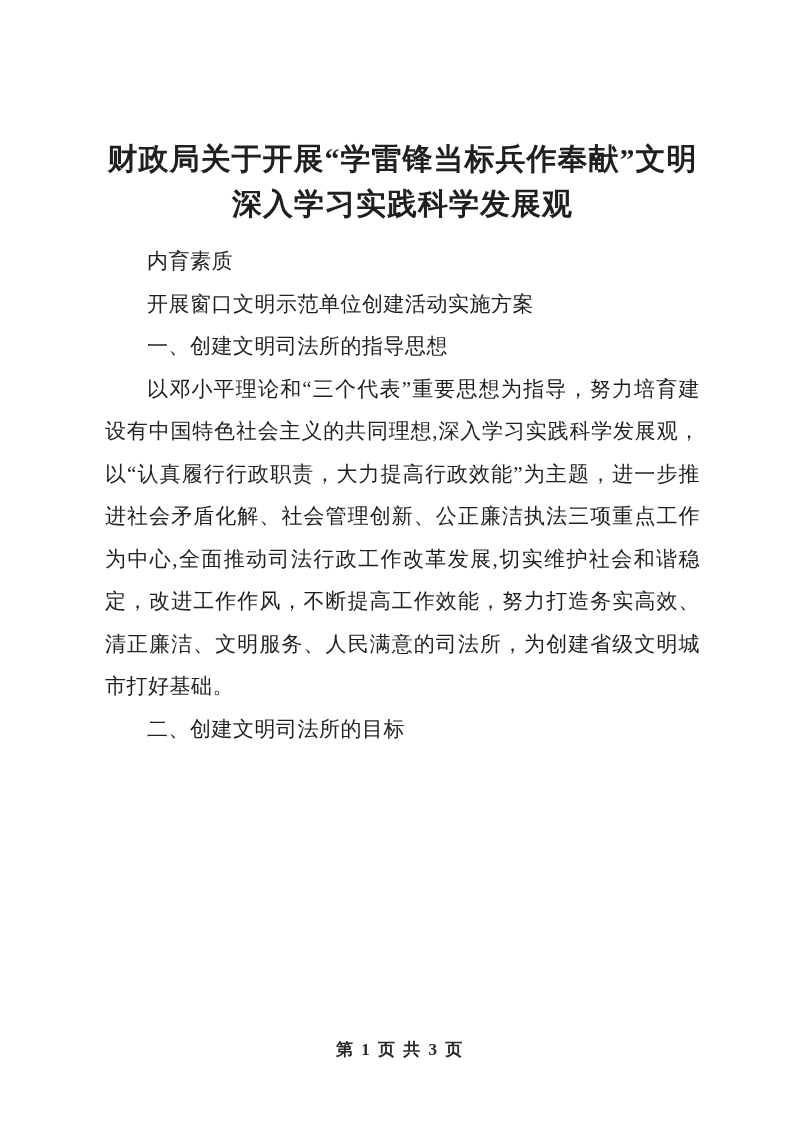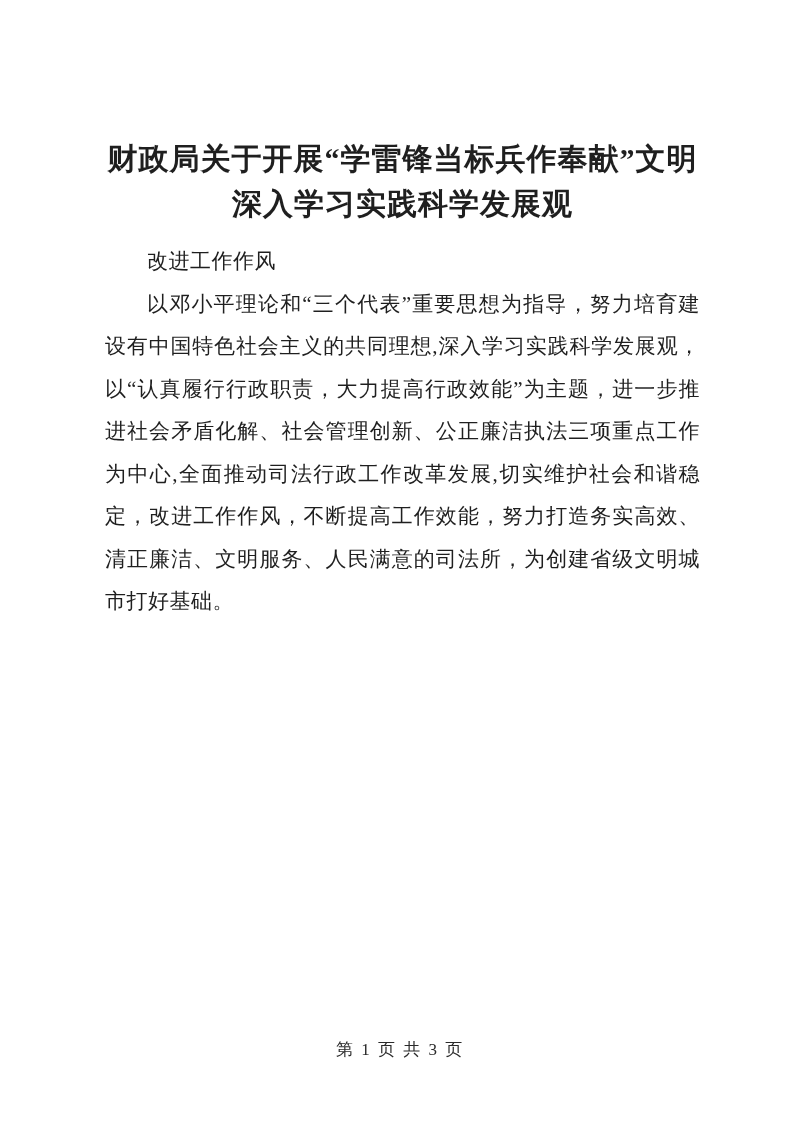--- a/index.html
+++ b/index.html
@@ -42,38 +42,42 @@
   }
   .doc-footer {
     position: absolute;
     left: 0;
     top: 1038px;
     width: 100%;
     text-align: center;
     font-size: 17px;
     letter-spacing: 2px;
     color: #2a2a2a;
+    font-weight: bold;
   }
 </style>
 </head>
 <body>
 
 <div class="doc-page">
 
   <h1 class="doc-title">
     <span class="title-line">财政局关于开展“学雷锋当标兵作奉献”文明</span>
     <span class="title-line">深入学习实践科学发展观</span>
   </h1>
 
-  <p class="para">改进工作作风</p>
+  <p class="para">内育素质</p>
+
+  <p class="para">开展窗口文明示范单位创建活动实施方案</p>
 
 
-
+  <p class="para">一、创建文明司法所的指导思想</p>
 
   <p class="para justified">以邓小平理论和“三个代表”重要思想为指导，努力培育建设有中国特色社会主义的共同理想,深入学习实践科学发展观，以“认真履行行政职责，大力提高行政效能”为主题，进一步推进社会矛盾化解、社会管理创新、公正廉洁执法三项重点工作为中心,全面推动司法行政工作改革发展,切实维护社会和谐稳定，改进工作作风，不断提高工作效能，努力打造务实高效、清正廉洁、文明服务、人民满意的司法所，为创建省级文明城市打好基础。</p>
 
+  <p class="para">二、创建文明司法所的目标</p>
 
 
   <div class="doc-footer">
     <span>第 1 页 共 3 页</span>
   </div>
 
 </div>
 
 </body></html>

